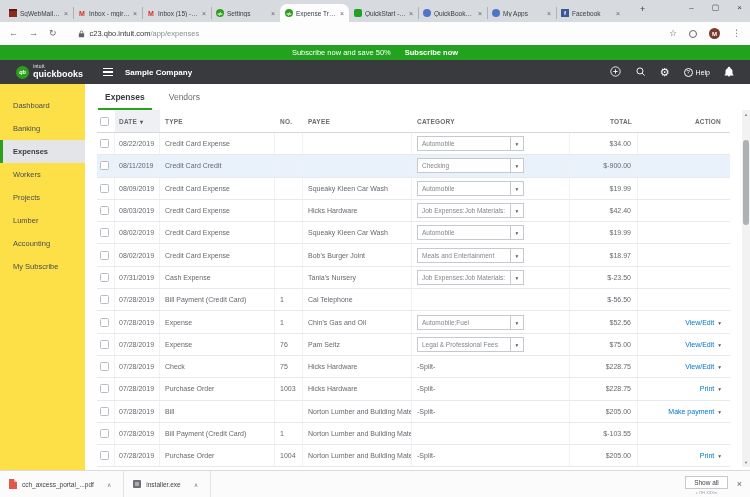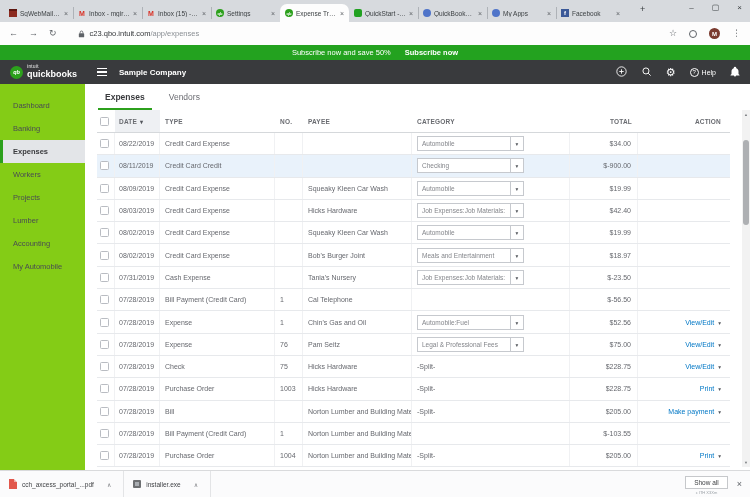--- a/index.html
+++ b/index.html
@@ -38,36 +38,36 @@
   .star { font-size:9px; color:#5f6368; line-height:1; }
   .ext-circle { width:8px; height:8px; border:1.5px solid #5f6368; border-radius:50%; }
   .avatar { width:11px; height:11px; border-radius:50%; background:#7a3a2e; color:#fff; font-size:6px; font-weight:bold; display:flex; align-items:center; justify-content:center; }
   .kebab { font-size:9px; color:#5f6368; line-height:1; }
 
   
   .banner { position:absolute; top:45px; left:0; width:750px; height:15px; background:#23a21f; display:flex; align-items:center; justify-content:center; color:#fff; font-size:7.5px; }
   .banner .cta { font-weight:bold; margin-left:14px; }
 
   
-  .appheader { position:absolute; top:60px; left:0; width:750px; height:24px; background:#393a3d; display:flex; align-items:center; padding:0 10px; }
+  .appheader { position:absolute; top:60px; left:0; width:750px; height:24px; background:#393a3d; display:flex; align-items:center; padding:0 16px; }
   .qbbadge { width:13px; height:13px; border-radius:50%; background:#2ca01c; color:#fff; font-size:5.5px; font-weight:bold; display:flex; align-items:center; justify-content:center; font-style:italic; }
   .brand { margin-left:4px; color:#fff; line-height:1; }
   .brand-top { font-size:4.5px; letter-spacing:.4px; display:block; }
   .brand-name { font-size:9px; font-weight:bold; display:block; margin-top:.5px; }
   .burger { margin-left:20px; display:flex; flex-direction:column; gap:2px; }
   .burger i { width:10px; height:1.5px; background:#fff; display:block; }
   .company { margin-left:12px; color:#fff; font-size:8px; font-weight:bold; }
   .hdr-icons { margin-left:auto; display:flex; align-items:center; gap:14px; color:#fff; }
   .gear-glyph { font-size:11px; line-height:1; }
   .help-wrap { display:flex; align-items:center; gap:3px; }
   .help-circle { width:9px; height:9px; border:1px solid #fff; border-radius:50%; font-size:6px; display:flex; align-items:center; justify-content:center; }
   .help-label { font-size:7px; }
 
   
-  .sidebar { position:absolute; top:84px; left:0; width:85px; height:386px; background:#84cc16; padding-top:10px; }
+  .sidebar { position:absolute; top:84px; left:0; width:85px; height:386px; background:#fde047; padding-top:10px; }
   .side-item { height:23px; display:flex; align-items:center; padding-left:13px; font-size:7.5px; color:#4a4c52; }
   .side-item.active { background:#e3e5e8; border-left:3px solid #2ca01c; padding-left:10px; font-weight:bold; color:#393a3d; }
 
   
   .content { position:absolute; top:84px; left:85px; width:665px; height:386px; background:#fff; }
   .qbtabs { height:26px; display:flex; gap:10px; padding:8px 0 0 13px; font-size:8.5px; }
   .qbtab { color:#6b6c72; padding:0 7px 5px; }
   .qbtab.active { color:#393a3d; font-weight:bold; border-bottom:2px solid #2ca01c; }
 
   .table { width:633px; margin-left:12px; }
@@ -274,21 +274,21 @@
     <div class="side-item">
       <span>Lumber</span>
     </div>
 
 
     <div class="side-item">
       <span>Accounting</span>
     </div>
 
     <div class="side-item">
-      <span>My Automobile</span>
+      <span>My Subscribe</span>
     </div>
   </div>
 
 <div class="content">
   <div class="qbtabs">
 
       <span class="qbtab active">
         <span>Expenses</span>
       </span>
 

